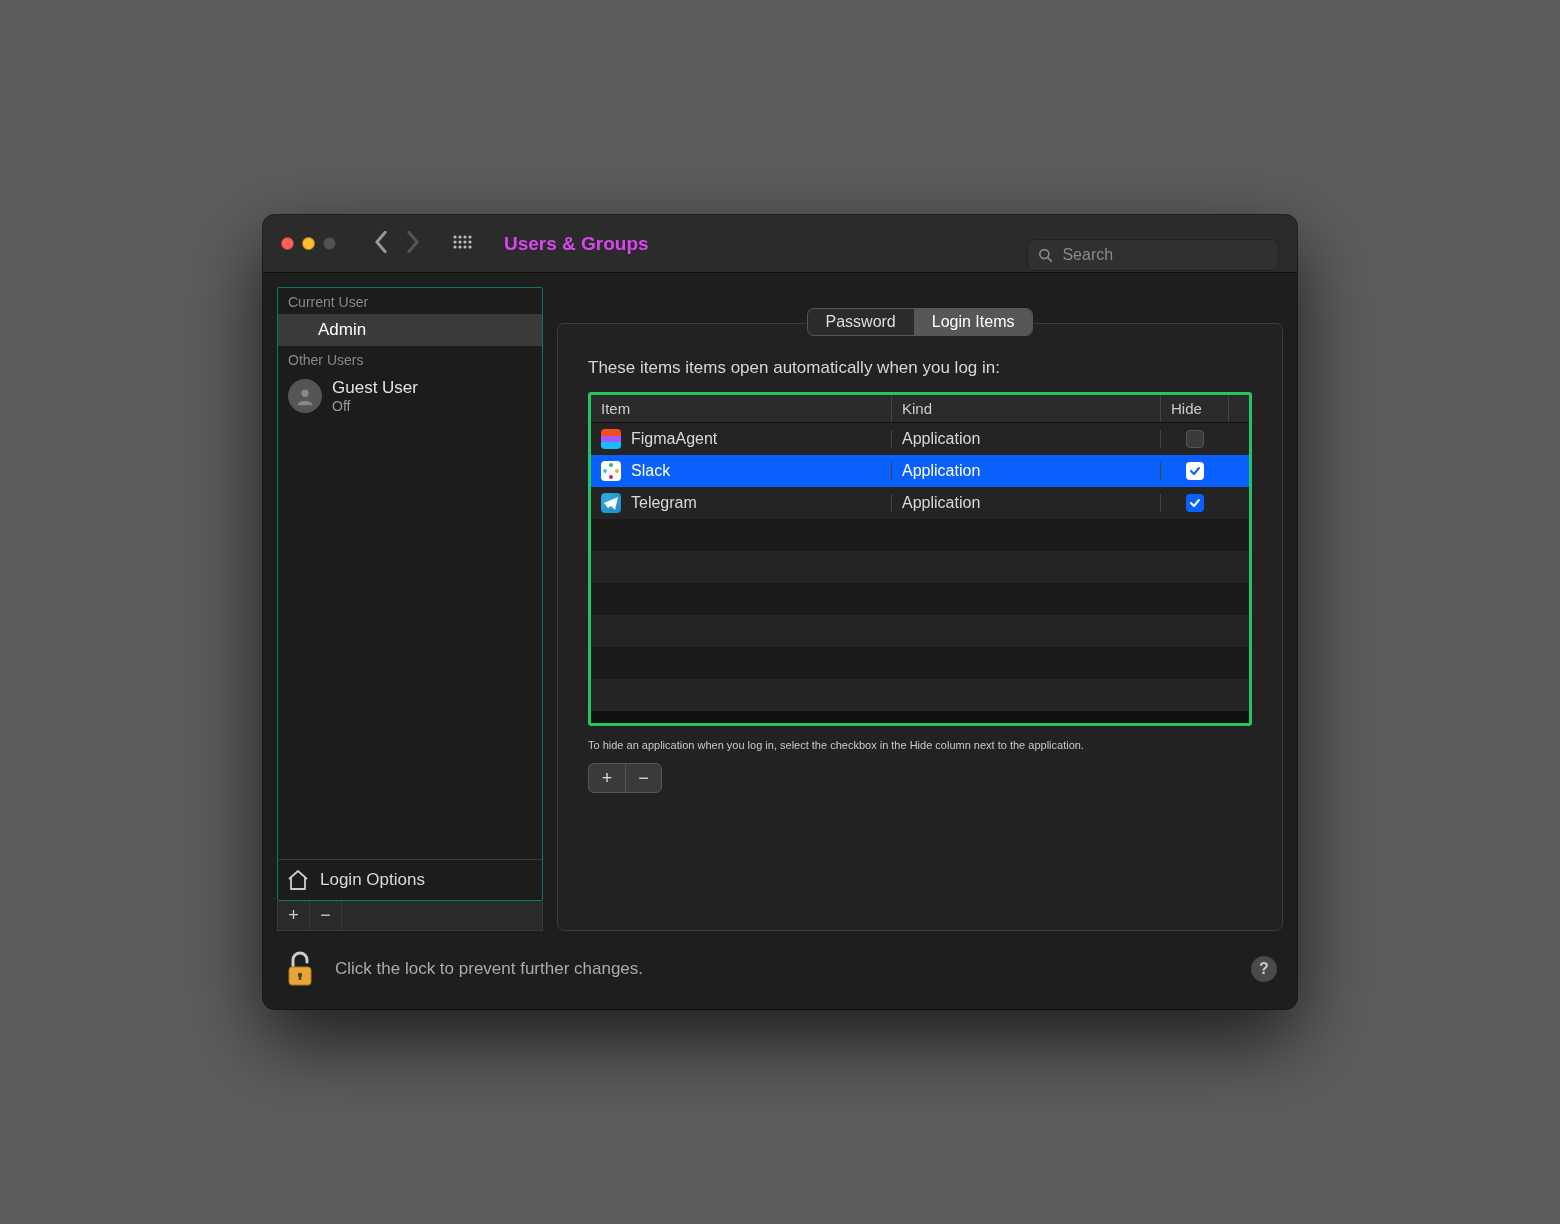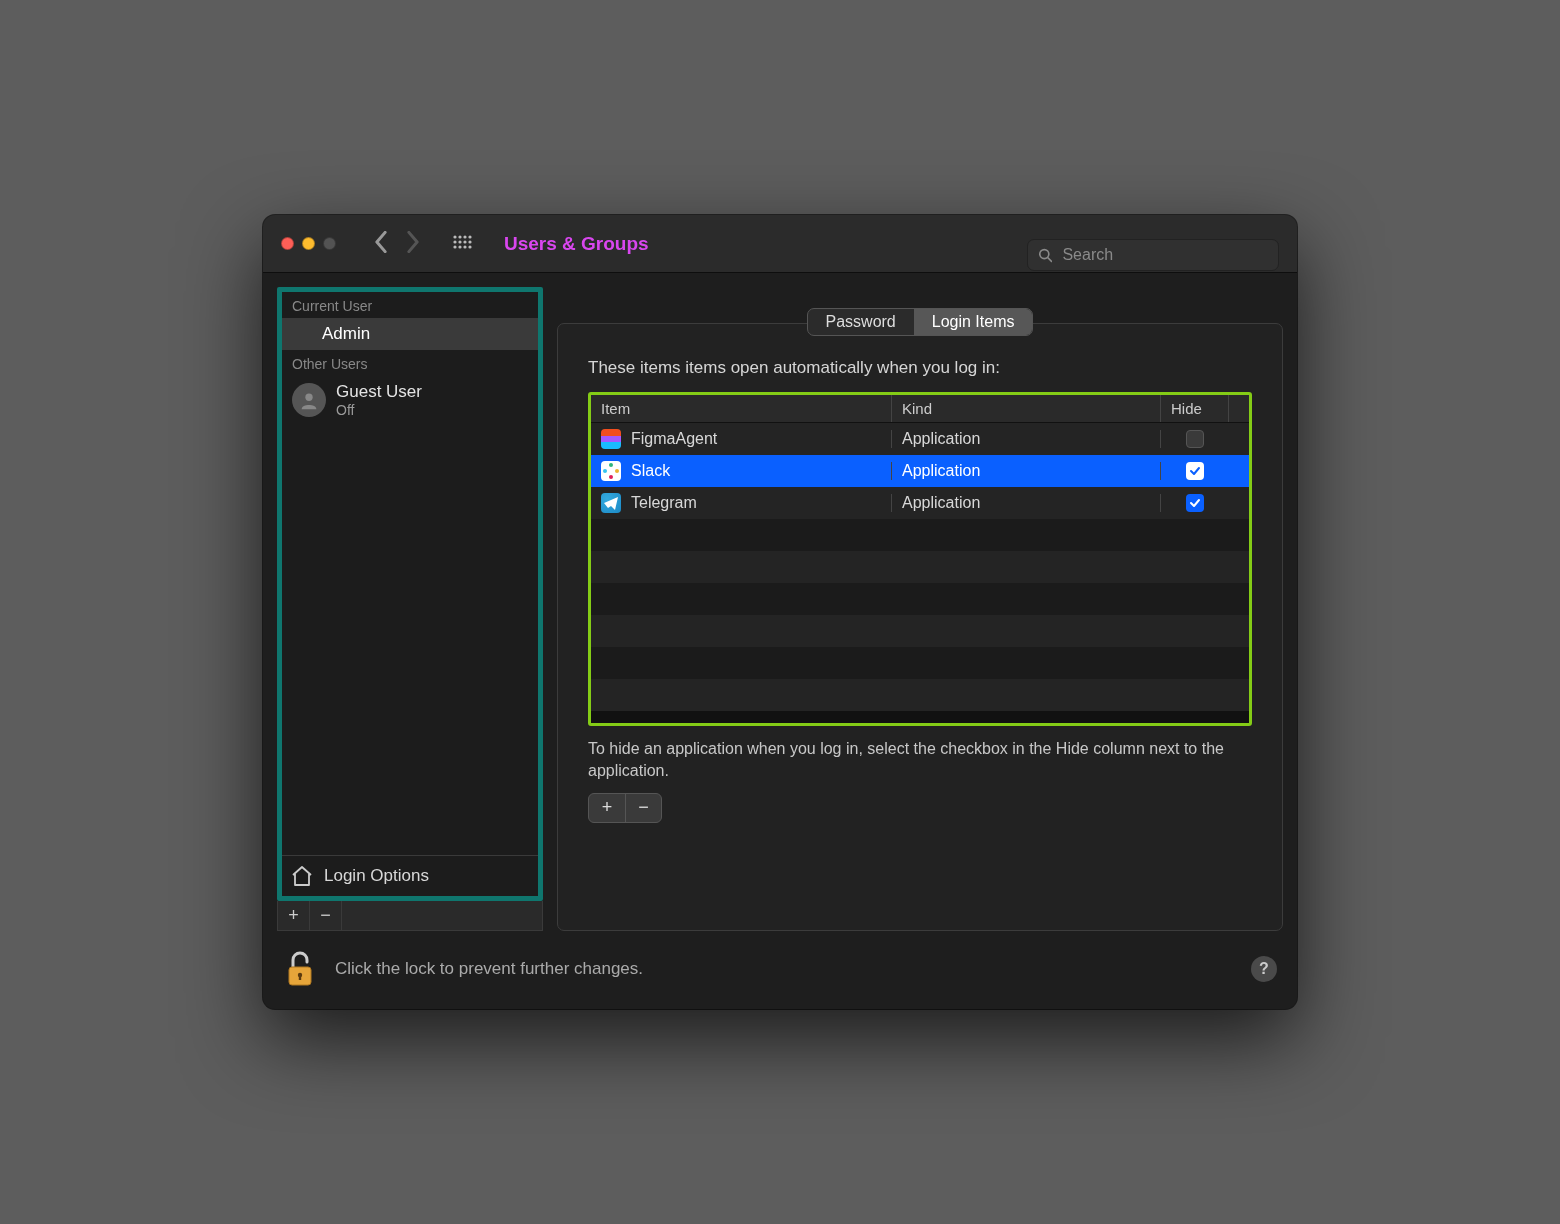--- a/index.html
+++ b/index.html
@@ -91,21 +91,21 @@
   }
   
   .sidebar {
     width: 266px;
     display:flex;
     flex-direction:column;
   }
   .user-list {
     flex:1;
     background: #1c1c1c;
-    border: 5px solid #0f766e;
+    border: 1px solid #0f766e;
     border-radius: 2px;
     display:flex;
     flex-direction:column;
     overflow:hidden;
   }
   .section-header {
     font-size: 14px;
     color: var(--header-text);
     padding: 6px 10px 4px 10px;
   }
@@ -203,21 +203,21 @@
     padding: 34px 30px 22px 30px;
     display:flex;
     flex-direction:column;
   }
   .intro {
     font-size: 17px;
     color:#d6d6d6;
     margin-bottom: 14px;
   }
   .table-wrap {
-    border: 3px solid #84cc16;
+    border: 3px solid #22c55e;
     border-radius: 3px;
     background:#111;
     display:flex;
     flex-direction:column;
     height: 334px;
   }
   .thead {
     display:flex;
     background: #2a2a2a;
     border-bottom: 1px solid #111;
@@ -254,21 +254,21 @@
     width:18px; height:18px; border-radius:4px;
     display:flex; align-items:center; justify-content:center;
   }
   .checkbox.off { background:#3a3a3a; border:1px solid #555;}
   .checkbox.on { background:#0a60ff;}
   .tr.selected .checkbox.on { background:#fff;}
   .tr.selected .checkbox.on svg path { stroke:#0a60ff;}
   .checkbox svg { width:12px; height:12px;}
   .hint {
     margin-top: 12px;
-    font-size: 16px;
+    font-size: 11px;
     color:#c8c8c8;
     line-height:1.4;
   }
   .add-remove {
     margin-top: 10px;
     display:inline-flex;
     border: 1px solid #555;
     border-radius:6px;
     overflow:hidden;
     width:fit-content;

